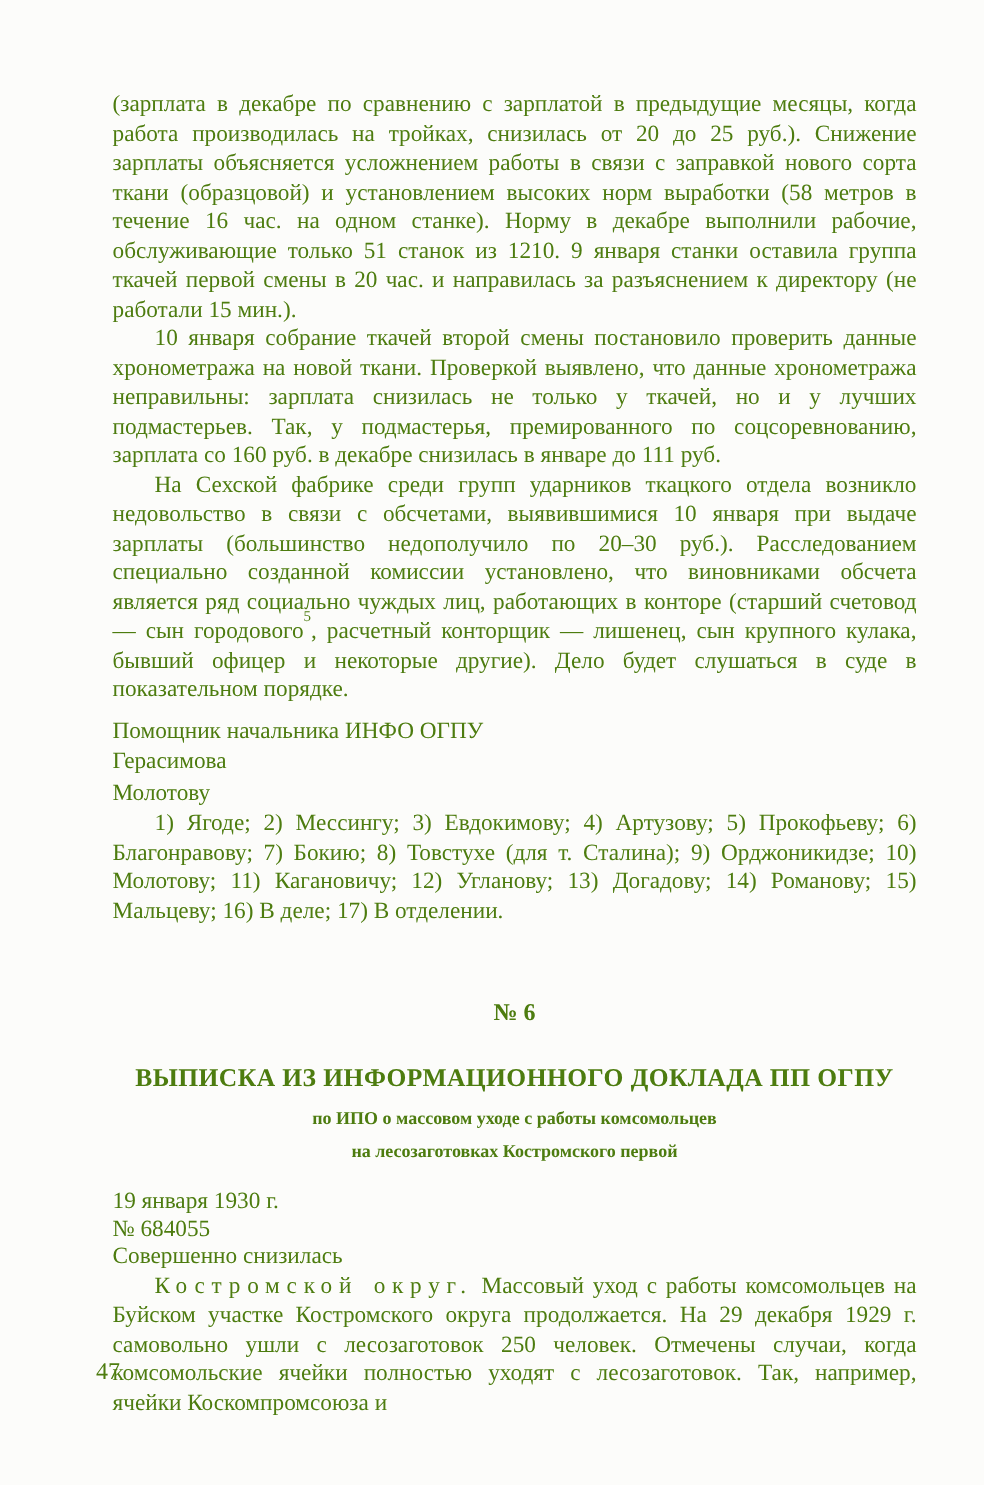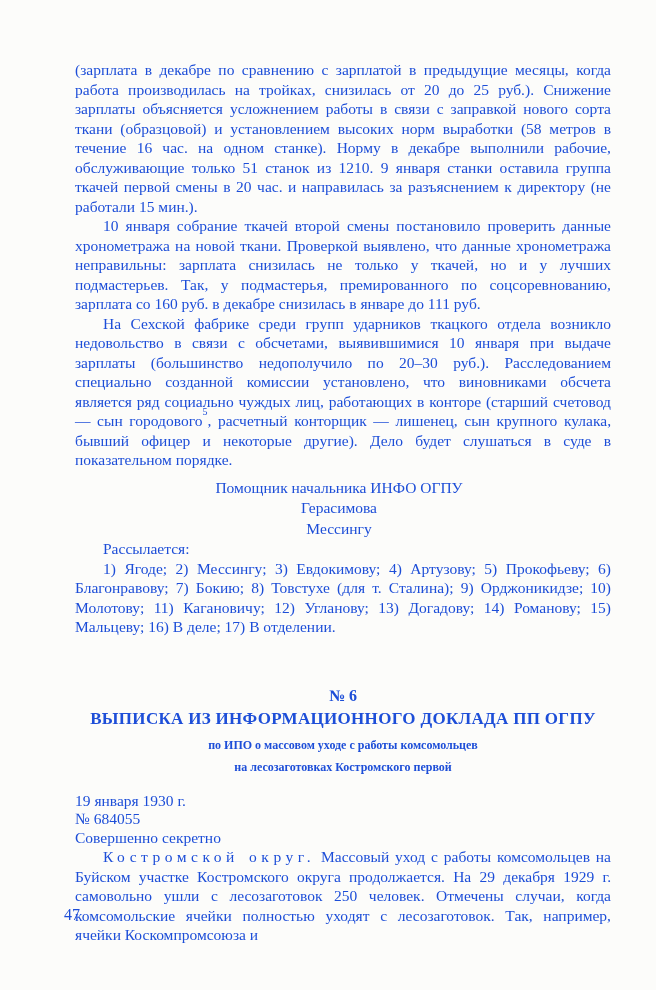--- a/index.html
+++ b/index.html
@@ -2,21 +2,21 @@
 <html lang="ru"><head>
 <meta charset="utf-8">
 <style>
   html, body { margin: 0; padding: 0; background: #e8e8e8; }
   .page {
     position: relative;
     width: 656px;
     height: 990px;
     margin: 0 auto;
     background: #fcfcfa;
-    color: #1d4ed8;
+    color: #4d7c0f;
     font-family: "Liberation Serif", "DejaVu Serif", serif;
     overflow: hidden;
   }
   .content {
     position: absolute;
     left: 75px;
     top: 60px;
     width: 536px;
   }
   p.body {
@@ -30,35 +30,35 @@
   sup.fnote {
     font-size: 10px;
     line-height: 0;
     position: relative;
     top: -5px;
   }
   .sig-block {
     margin-top: 8px;
     font-size: 15.5px;
     line-height: 20.5px;
-    text-align: center;
+    text-align: left;
     padding-right: 8px;
   }
   .sig-group2 { margin-top: 6px; }
   .dist-label { margin-top: 2px; }
   .doc-heading {
     margin-top: 50px;
     text-align: center;
   }
   .doc-number {
     font-size: 16px;
     font-weight: bold;
   }
   .doc-title {
-    margin-top: 4px;
+    margin-top: 24px;
     font-size: 17px;
     font-weight: bold;
     letter-spacing: 0.3px;
   }
   .doc-subtitle {
     font-size: 12px;
     font-weight: bold;
     line-height: 22px;
   }
   .doc-subtitle.first { margin-top: 5px; }
@@ -85,38 +85,37 @@
 
     <p class="body">(зарплата в декабре по сравнению с зарплатой в предыдущие месяцы, когда работа производилась на тройках, снизилась от 20 до 25 руб.). Снижение зарплаты объясняется усложнением работы в связи с заправкой нового сорта ткани (образцовой) и установлением высоких норм выработки (58 метров в течение 16 час. на одном станке). Норму в декабре выполнили рабочие, обслуживающие только 51 станок из 1210. 9 января станки оставила группа ткачей первой смены в 20 час. и направилась за разъяснением к директору (не работали 15 мин.).</p>
 
     <p class="body indent">10 января собрание ткачей второй смены постановило проверить данные хронометража на новой ткани. Проверкой выявлено, что данные хронометража неправильны: зарплата снизилась не только у ткачей, но и у лучших подмастерьев. Так, у подмастерья, премированного по соцсоревнованию, зарплата со 160 руб. в декабре снизилась в январе до 111 руб.</p>
 
     <p class="body indent"><span>На Сехской фабрике среди групп ударников ткацкого отдела возникло недовольство в связи с обсчетами, выявившимися 10 января при выдаче зарплаты (большинство недополучило по 20–30 руб.). Расследованием специально созданной комиссии установлено, что виновниками обсчета является ряд социально чуждых лиц, работающих в конторе (старший счетовод — сын городового</span><sup class="fnote">5</sup><span>, расчетный конторщик — лишенец, сын крупного кулака, бывший офицер и некоторые другие). Дело будет слушаться в суде в показательном порядке.</span></p>
 
     <div class="sig-block">
       <div>Помощник начальника ИНФО ОГПУ</div>
       <div>Герасимова</div>
-      <div>Мессингу</div>
+      <div>Молотову</div>
     </div>
 
-    <p class="body indent dist-label">Рассылается:</p>
 
     <p class="body indent">1) Ягоде;  2) Мессингу;  3) Евдокимову;  4) Артузову;  5) Прокофьеву;  6) Благонравову;  7) Бокию;  8) Товстухе (для т. Сталина);  9) Орджоникидзе;  10) Молотову; 11) Кагановичу;  12) Угланову;  13) Догадову;  14) Романову;  15) Мальцеву; 16) В деле; 17) В отделении.</p>
 
     <div class="doc-heading">
       <div class="doc-number">№ 6</div>
       <div class="doc-title">ВЫПИСКА ИЗ ИНФОРМАЦИОННОГО ДОКЛАДА ПП ОГПУ</div>
       <div class="doc-subtitle first">по ИПО о массовом уходе с работы комсомольцев</div>
       <div class="doc-subtitle">на лесозаготовках Костромского первой</div>
     </div>
 
     <div class="date-block">
       <div>19 января 1930 г.</div>
       <div>№ 684055</div>
-      <div>Совершенно секретно</div>
+      <div>Совершенно снизилась</div>
     </div>
 
     <p class="body indent last-para"><span class="spaced">Костромской округ.</span><span> Массовый уход с работы комсомольцев на Буйском участке Костромского округа продолжается. На 29 декабря 1929 г. самовольно ушли с лесозаготовок 250 человек. Отмечены случаи, когда комсомольские ячейки полностью уходят с лесозаготовок. Так, например, ячейки Коскомпромсоюза и</span></p>
 
   </div>
 
   <div class="page-number">47</div>
 </div>
 
 </body></html>

